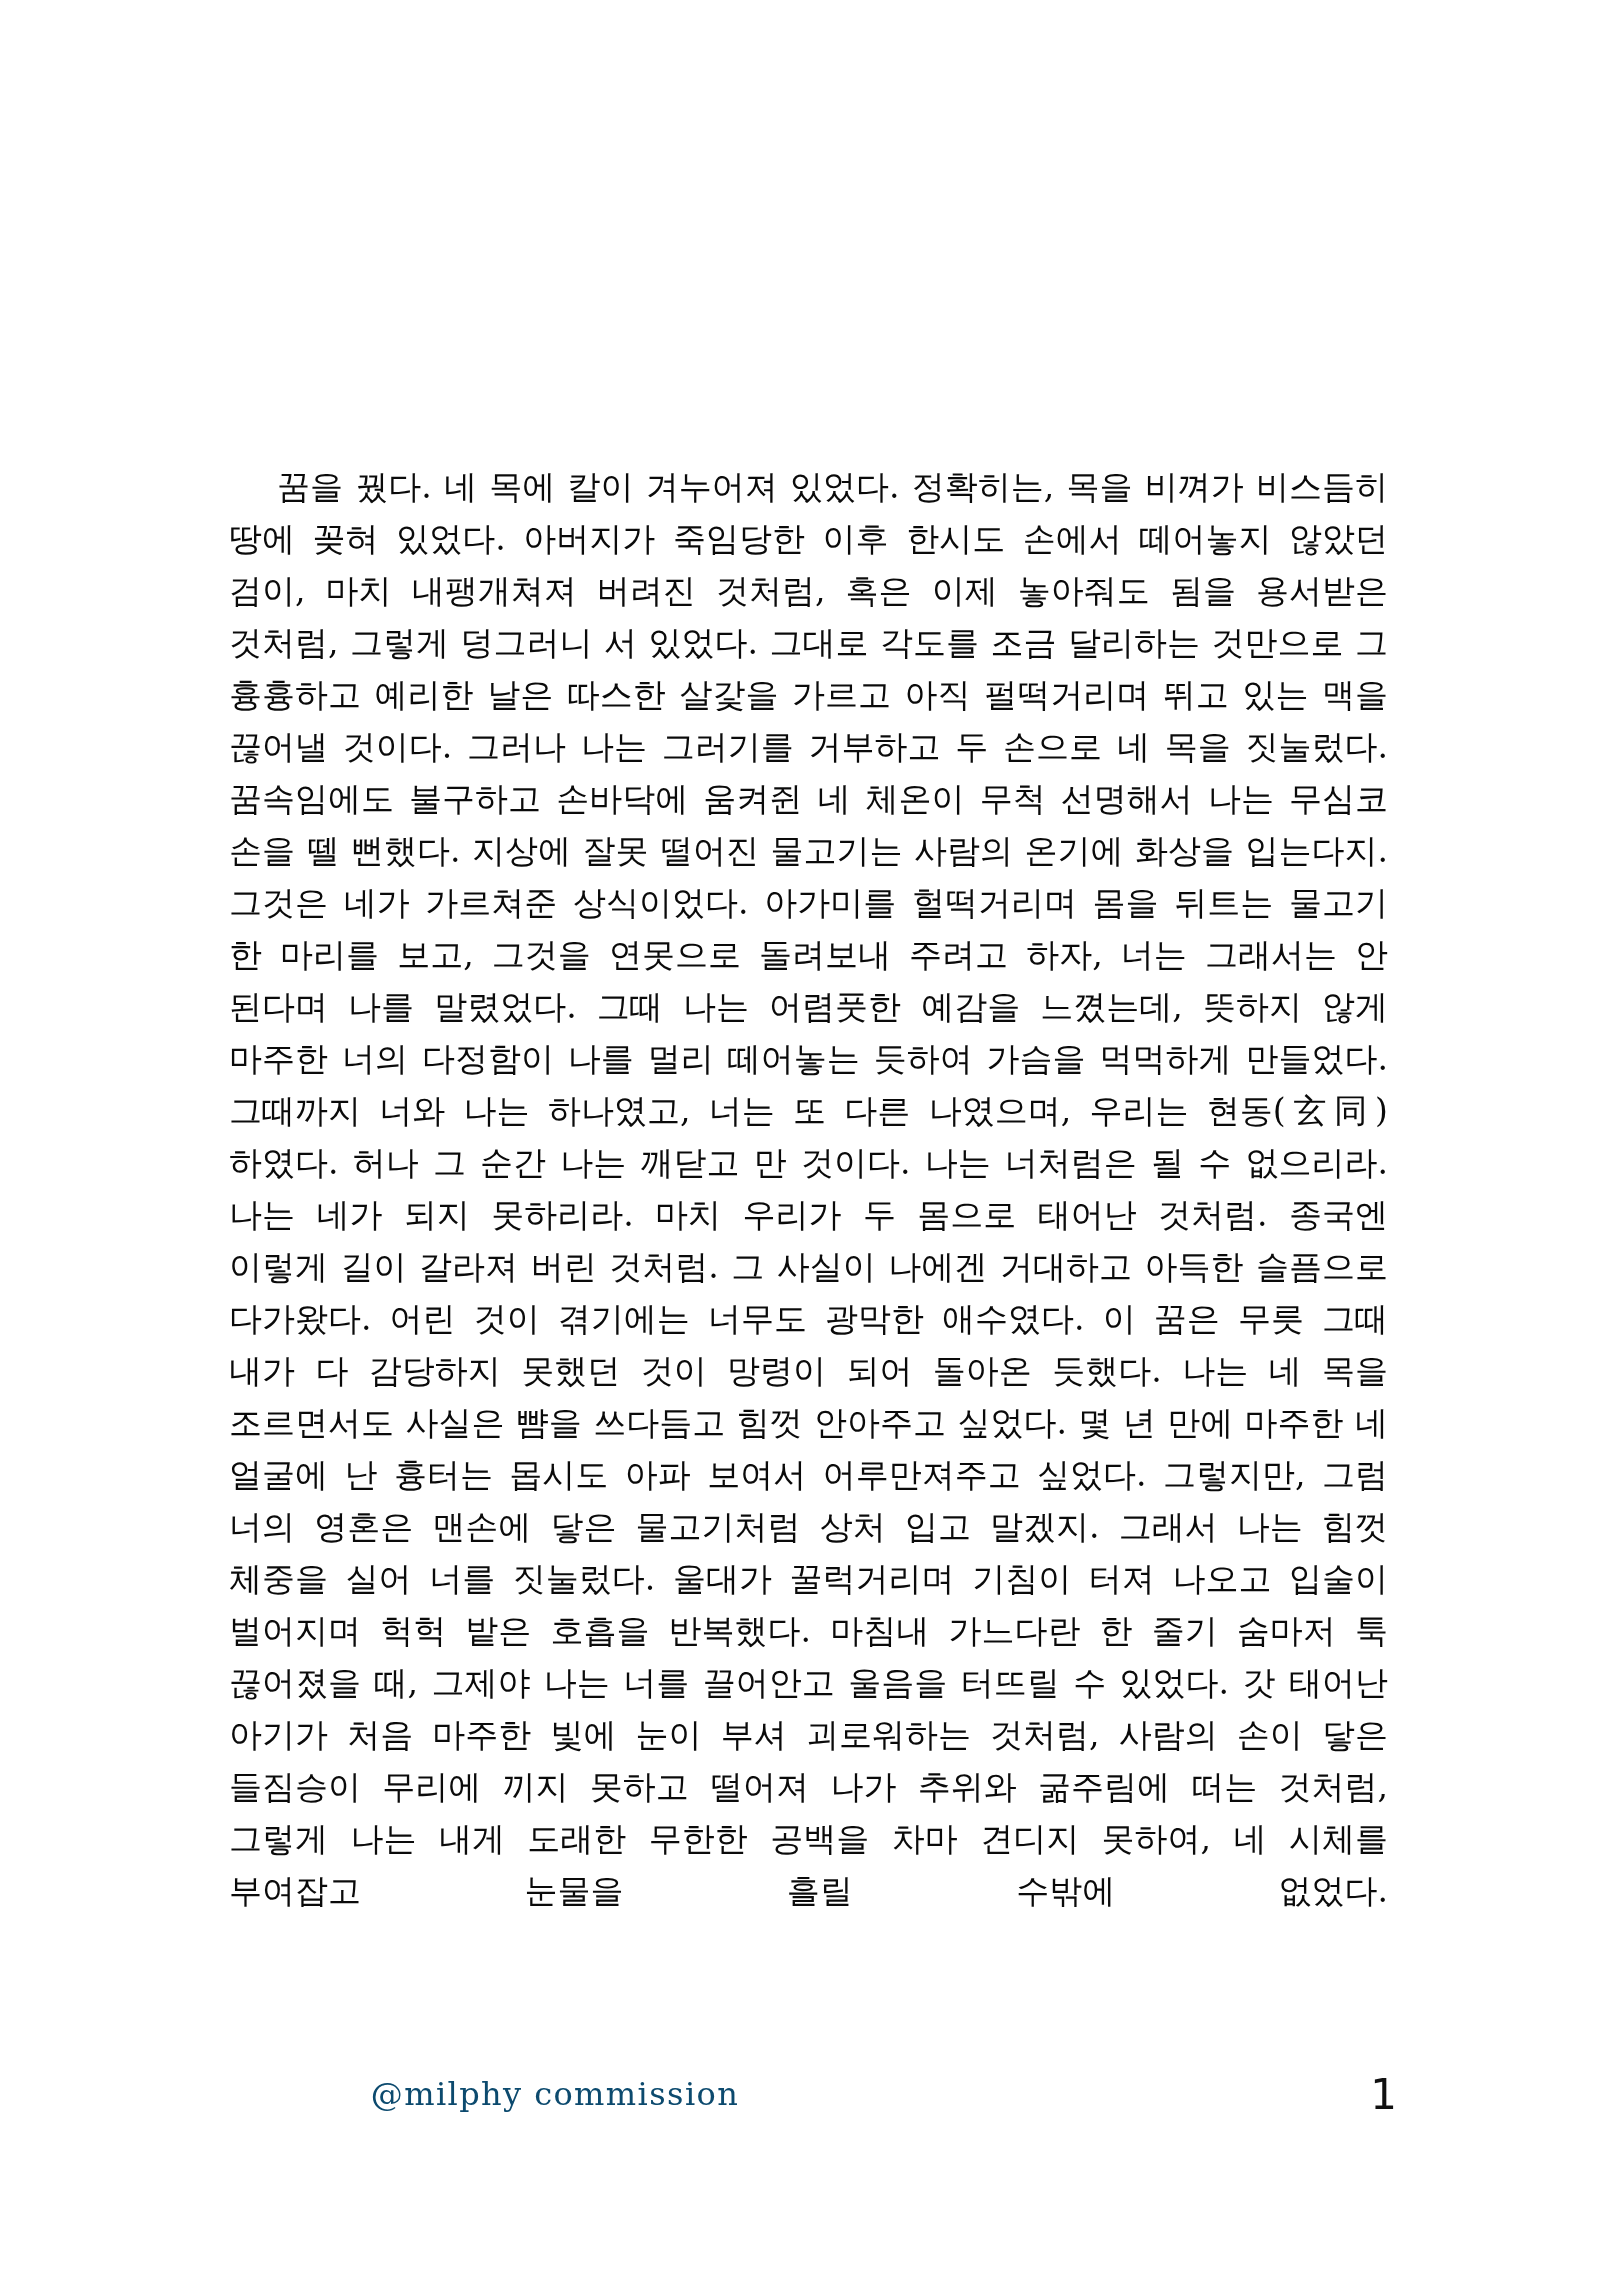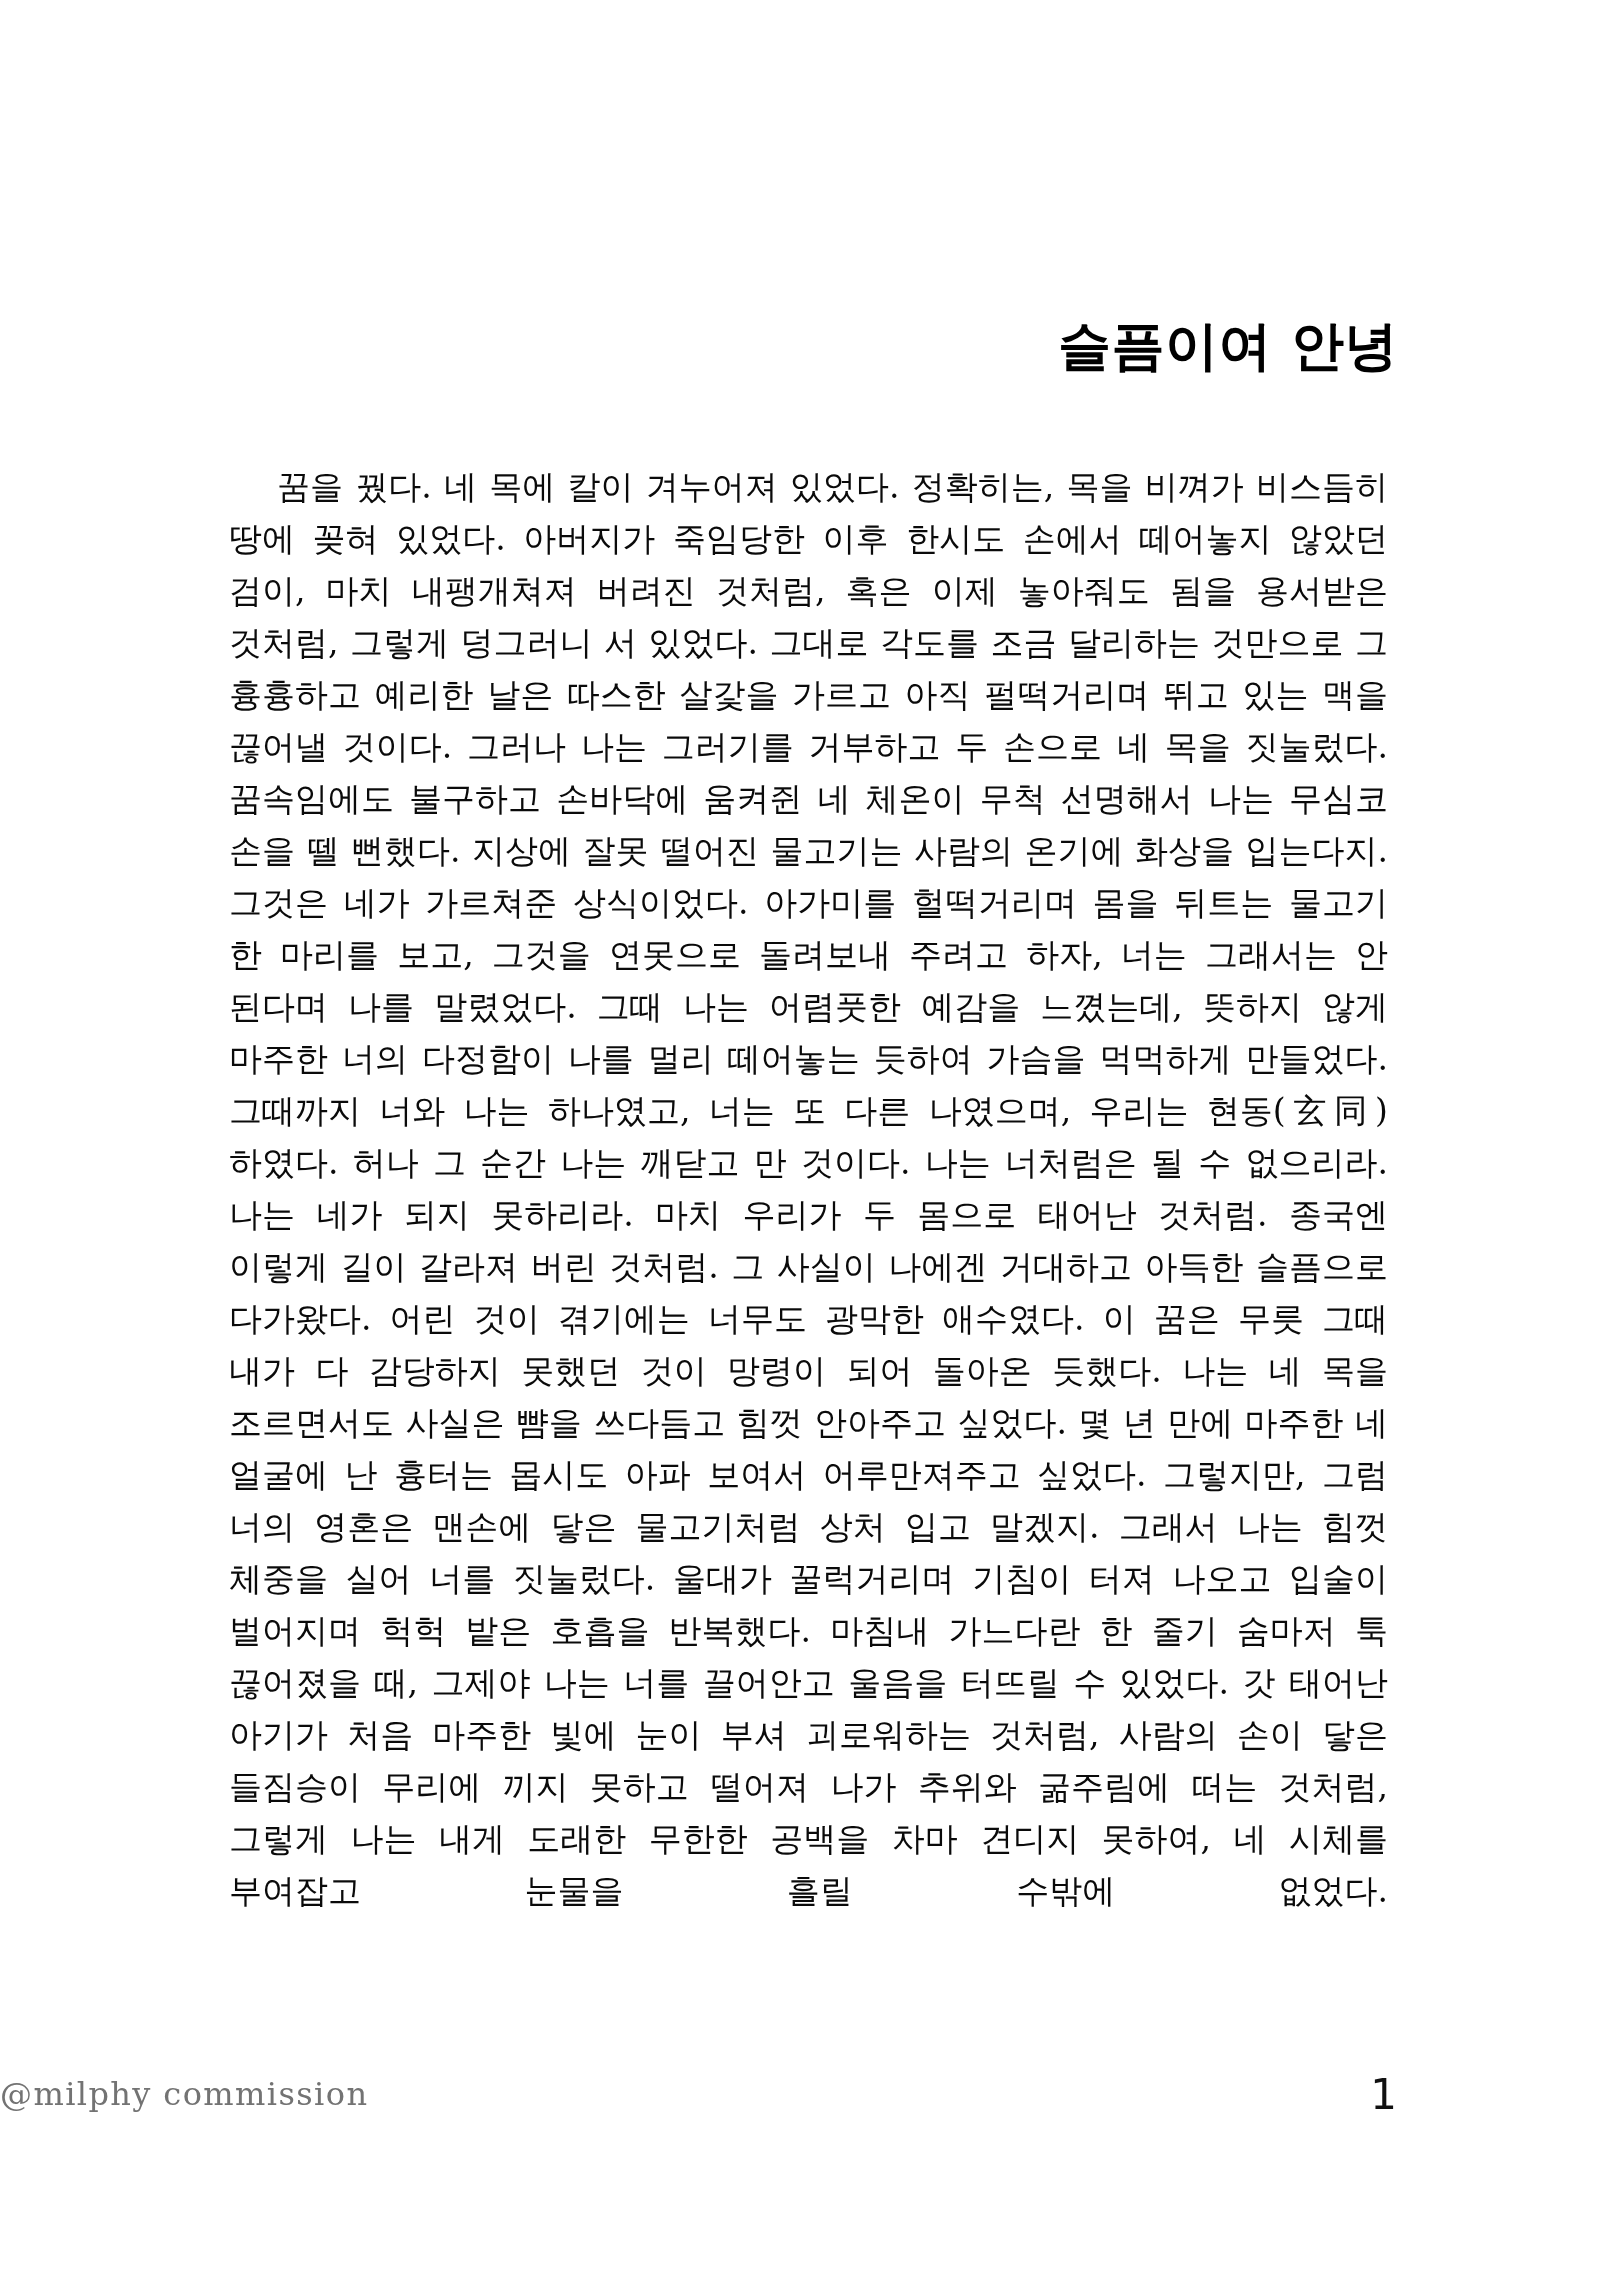--- a/index.html
+++ b/index.html
@@ -74,46 +74,46 @@
     top: 2075px;
     width: 1611px;
     height: 74px;
   }
 
   .watermark {
     position: absolute;
     left: 0;
     top: 0;
     width: 1387px;
+    text-align: center;
     padding-right: 277px;
     box-sizing: border-box;
     font-family: "DejaVu Serif", "Liberation Serif", serif;
     font-size: 32px;
     letter-spacing: 1.4px;
-    color: #737373;
+    color: #0c4a6e;
     white-space: nowrap;
   }
 
   .page-number {
     position: absolute;
     right: 214px;
     top: -5.5px;
     font-family: "DejaVu Sans", "Liberation Sans", sans-serif;
     font-size: 42px;
     font-weight: 400;
     color: #111111;
     text-align: right;
   }
 </style>
 </head>
 <body>
 
 <div class="page">
 
-  <h1 class="doc-title">슬픔이여 안녕</h1>
 
   <div class="body-block">
     <p class="body-paragraph">꿈을 꿨다. 네 목에 칼이 겨누어져 있었다. 정확히는, 목을 비껴가 비스듬히 땅에 꽂혀 있었다. 아버지가 죽임당한 이후 한시도 손에서 떼어놓지 않았던 검이, 마치 내팽개쳐져 버려진 것처럼, 혹은 이제 놓아줘도 됨을 용서받은 것처럼, 그렇게 덩그러니 서 있었다. 그대로 각도를 조금 달리하는 것만으로 그 흉흉하고 예리한 날은 따스한 살갗을 가르고 아직 펄떡거리며 뛰고 있는 맥을 끊어낼 것이다. 그러나 나는 그러기를 거부하고 두 손으로 네 목을 짓눌렀다. 꿈속임에도 불구하고 손바닥에 움켜쥔 네 체온이 무척 선명해서 나는 무심코 손을 뗄 뻔했다. 지상에 잘못 떨어진 물고기는 사람의 온기에 화상을 입는다지. 그것은 네가 가르쳐준 상식이었다. 아가미를 헐떡거리며 몸을 뒤트는 물고기 한 마리를 보고, 그것을 연못으로 돌려보내 주려고 하자, 너는 그래서는 안 된다며 나를 말렸었다. 그때 나는 어렴풋한 예감을 느꼈는데, 뜻하지 않게 마주한 너의 다정함이 나를 멀리 떼어놓는 듯하여 가슴을 먹먹하게 만들었다. 그때까지 너와 나는 하나였고, 너는 또 다른 나였으며, 우리는 현동(玄同)하였다. 허나 그 순간 나는 깨닫고 만 것이다. 나는 너처럼은 될 수 없으리라. 나는 네가 되지 못하리라. 마치 우리가 두 몸으로 태어난 것처럼. 종국엔 이렇게 길이 갈라져 버린 것처럼. 그 사실이 나에겐 거대하고 아득한 슬픔으로 다가왔다. 어린 것이 겪기에는 너무도 광막한 애수였다. 이 꿈은 무릇 그때 내가 다 감당하지 못했던 것이 망령이 되어 돌아온 듯했다. 나는 네 목을 조르면서도 사실은 뺨을 쓰다듬고 힘껏 안아주고 싶었다. 몇 년 만에 마주한 네 얼굴에 난 흉터는 몹시도 아파 보여서 어루만져주고 싶었다. 그렇지만, 그럼 너의 영혼은 맨손에 닿은 물고기처럼 상처 입고 말겠지. 그래서 나는 힘껏 체중을 실어 너를 짓눌렀다. 울대가 꿀럭거리며 기침이 터져 나오고 입술이 벌어지며 헉헉 밭은 호흡을 반복했다. 마침내 가느다란 한 줄기 숨마저 툭 끊어졌을 때, 그제야 나는 너를 끌어안고 울음을 터뜨릴 수 있었다. 갓 태어난 아기가 처음 마주한 빛에 눈이 부셔 괴로워하는 것처럼, 사람의 손이 닿은 들짐승이 무리에 끼지 못하고 떨어져 나가 추위와 굶주림에 떠는 것처럼, 그렇게 나는 내게 도래한 무한한 공백을 차마 견디지 못하여, 네 시체를 부여잡고 눈물을 흘릴 수밖에 없었다.</p>
   </div>
 
   <div class="footer">
     <div class="watermark">@milphy  commission</div>
     <div class="page-number">1</div>
   </div>
 

